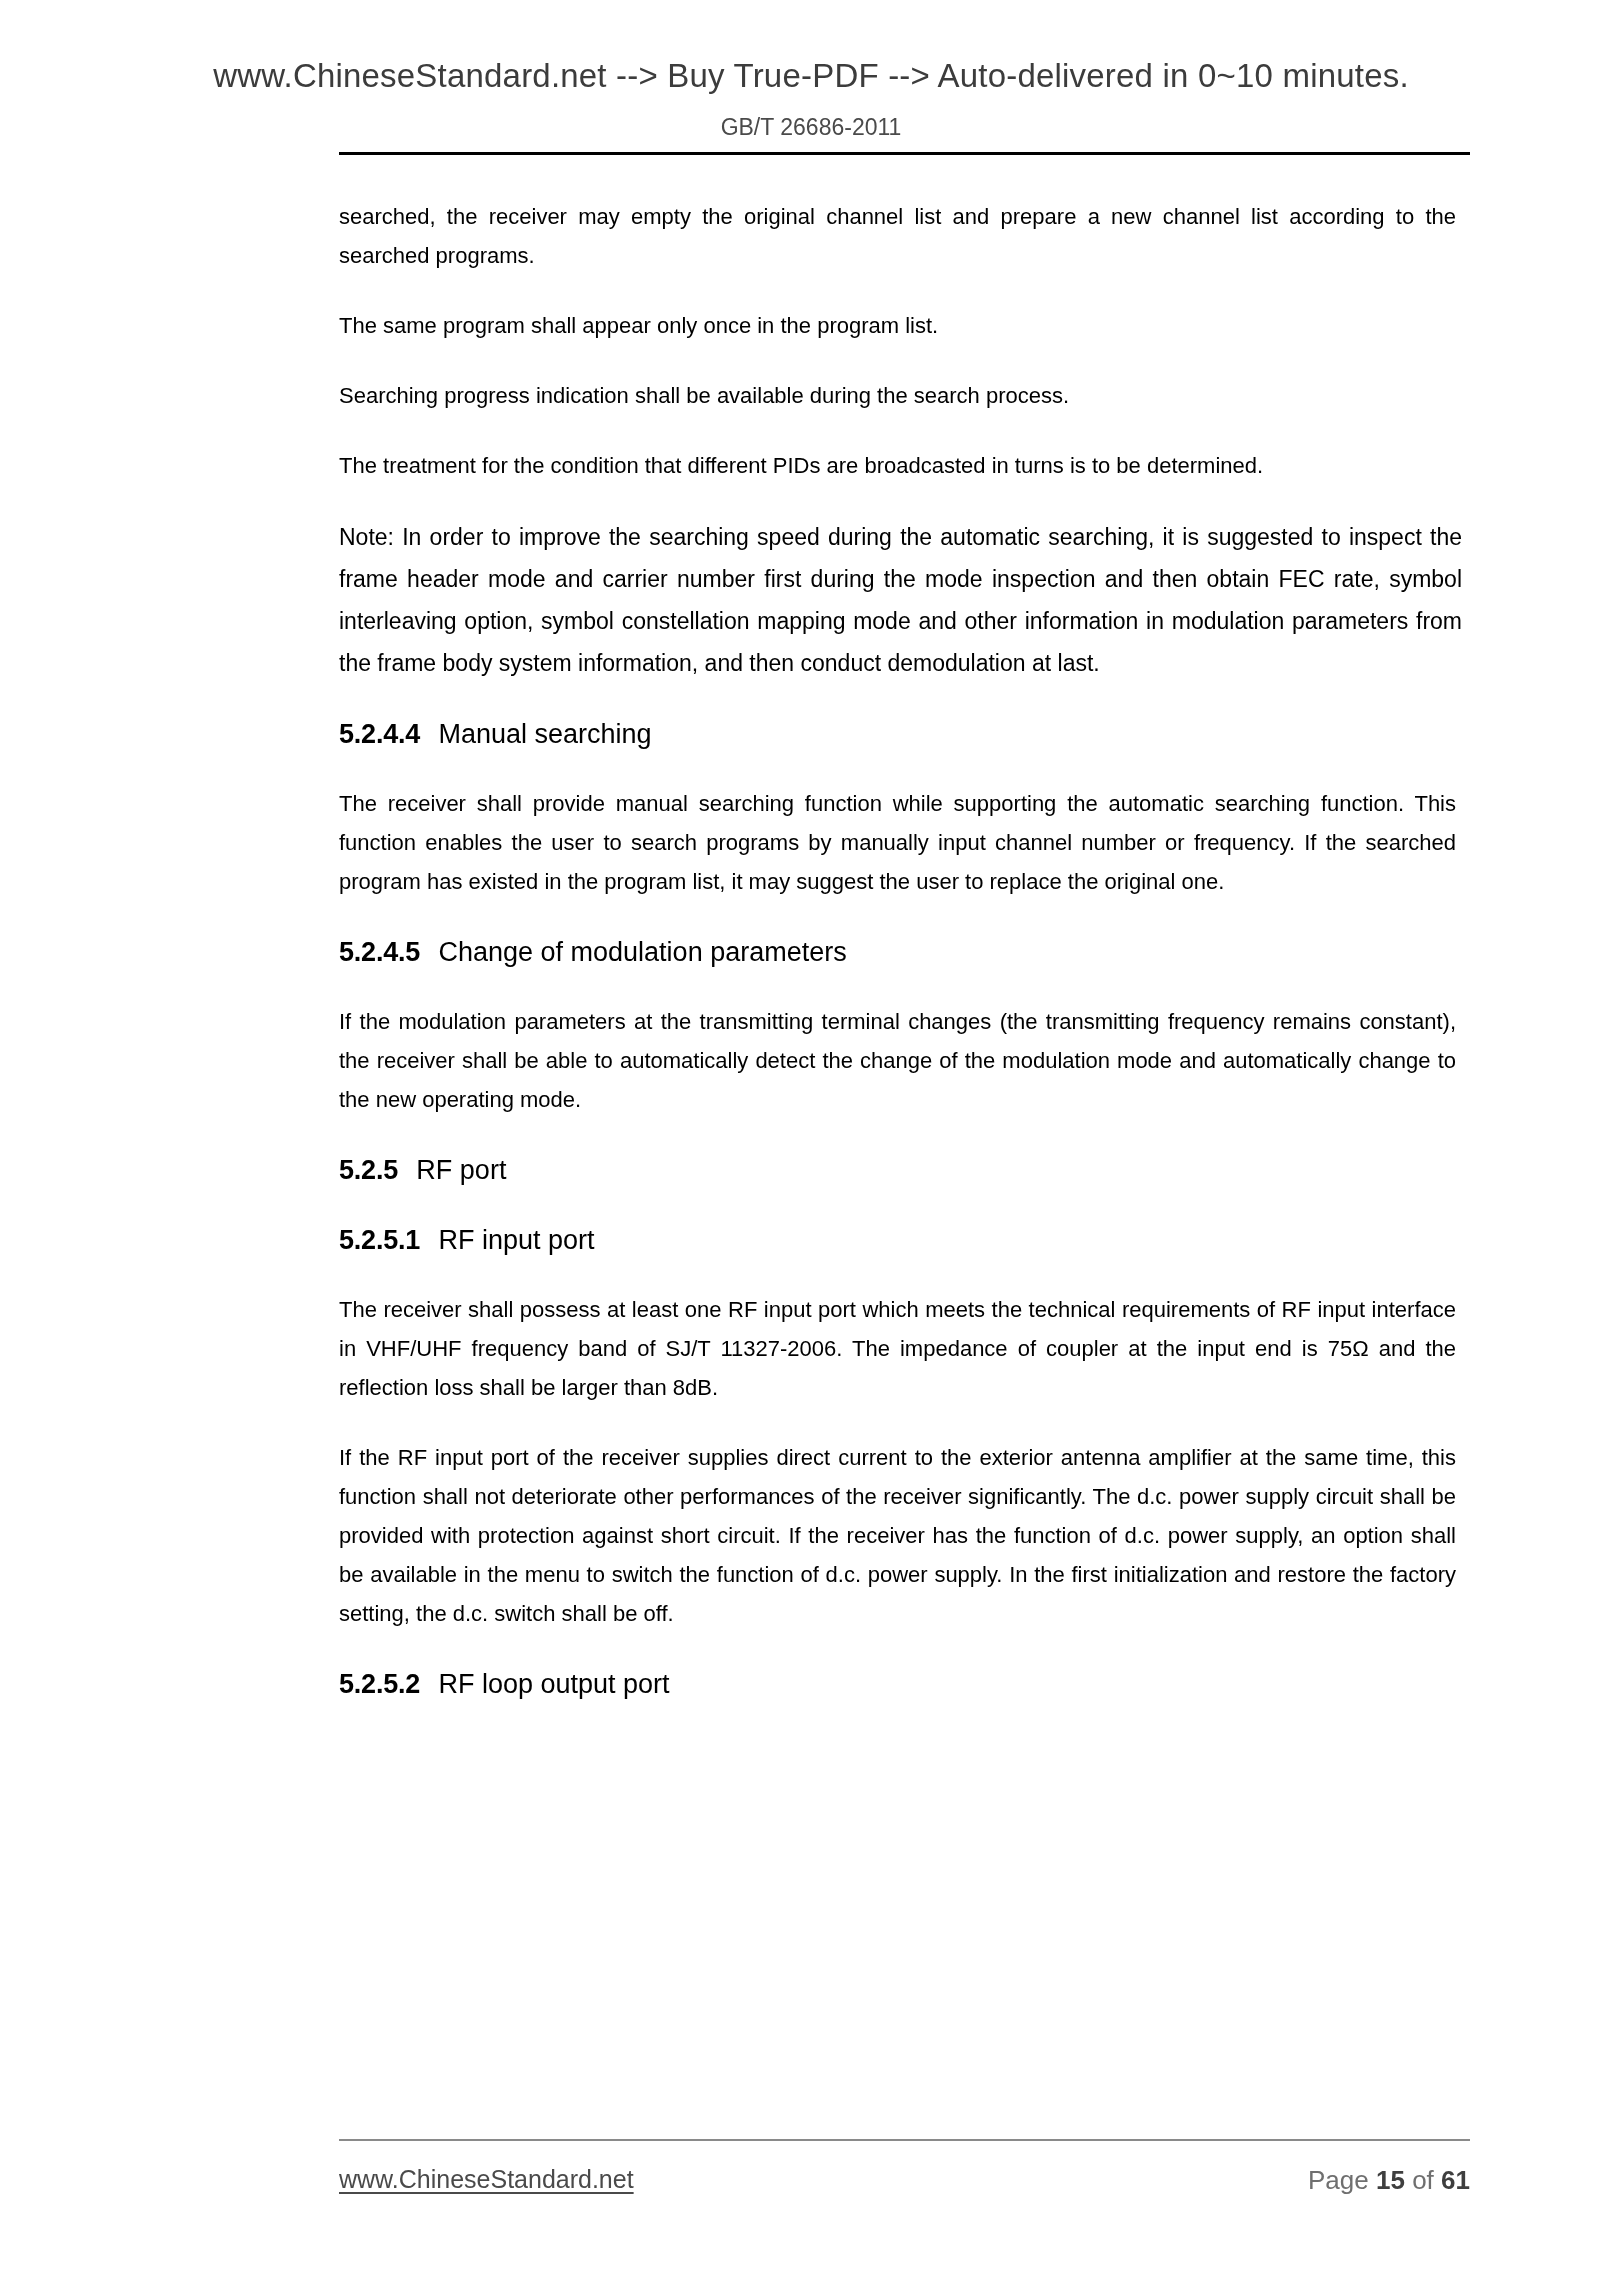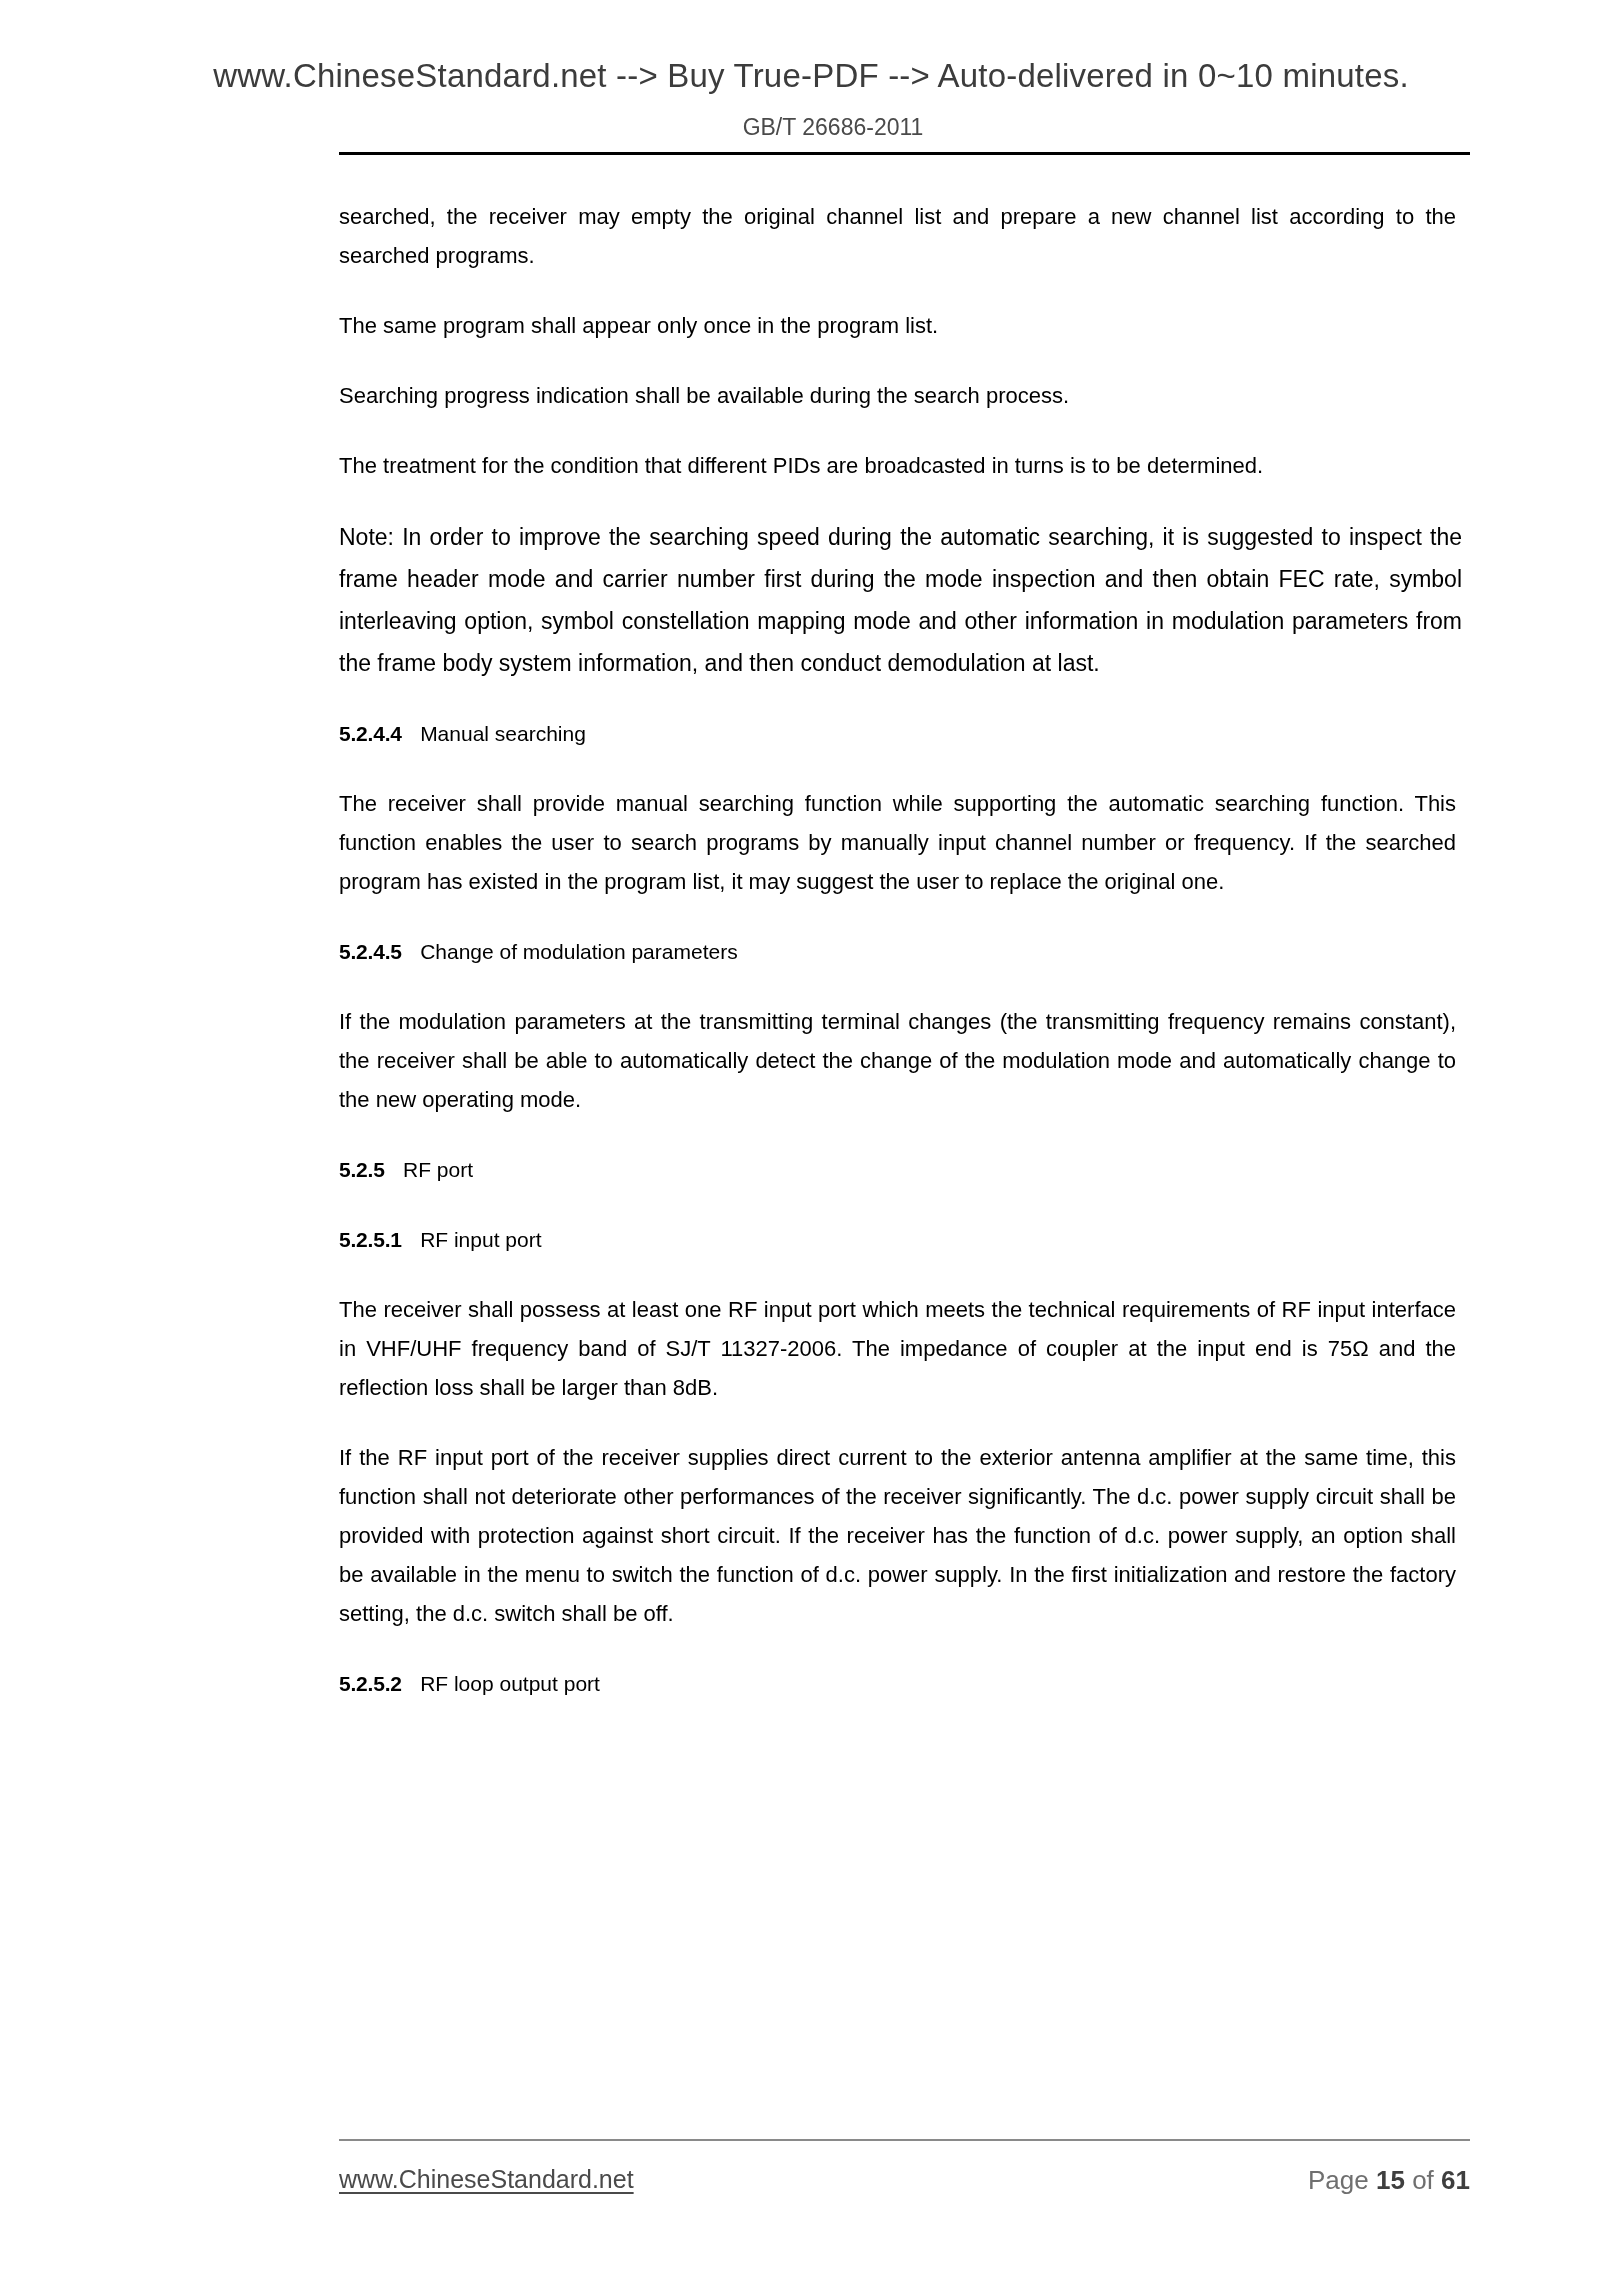--- a/index.html
+++ b/index.html
@@ -35,21 +35,20 @@
     white-space: nowrap;
   }
   .std-number {
     position: absolute;
     top: 114px;
     left: 0;
     width: 100%;
     text-align: center;
     font-size: 23px;
     color: #4a4a4a;
-    margin-left: 22px;
   }
   .header-rule {
     position: absolute;
     top: 152px;
     left: 247px;
     width: 1131px;
     height: 2.5px;
     background: #000000;
   }
 
@@ -71,21 +70,21 @@
     hyphens: none;
   }
   p.note {
     font-size: 23px;
     line-height: 42px;
     text-align: justify;
     text-align-last: left;
     margin: 0 8px 30px 0;
   }
   h3.heading {
-    font-size: 21px;
+    font-size: 27px;
     line-height: 40px;
     font-weight: normal;
     margin: 0 0 30px 0;
   }
   h3.heading .num {
     font-weight: bold;
     letter-spacing: -0.2px;
   }
   h3.heading .sep {
     display: inline-block;

